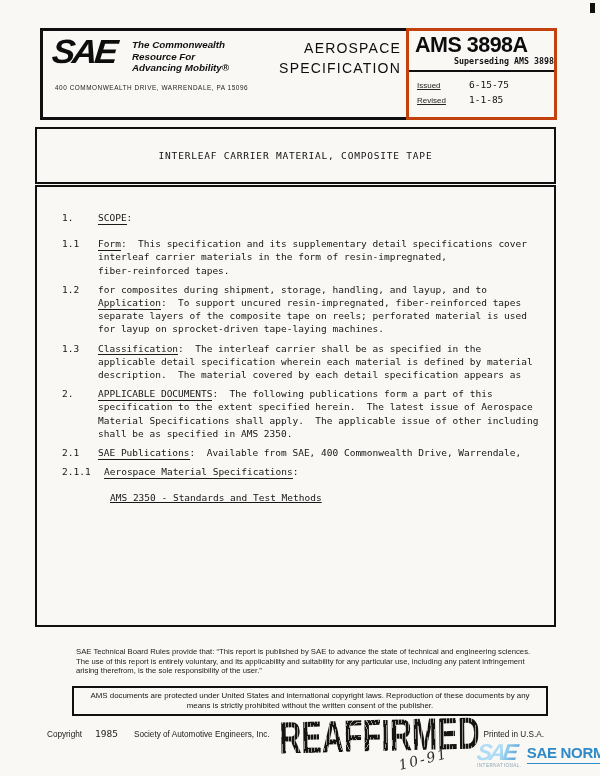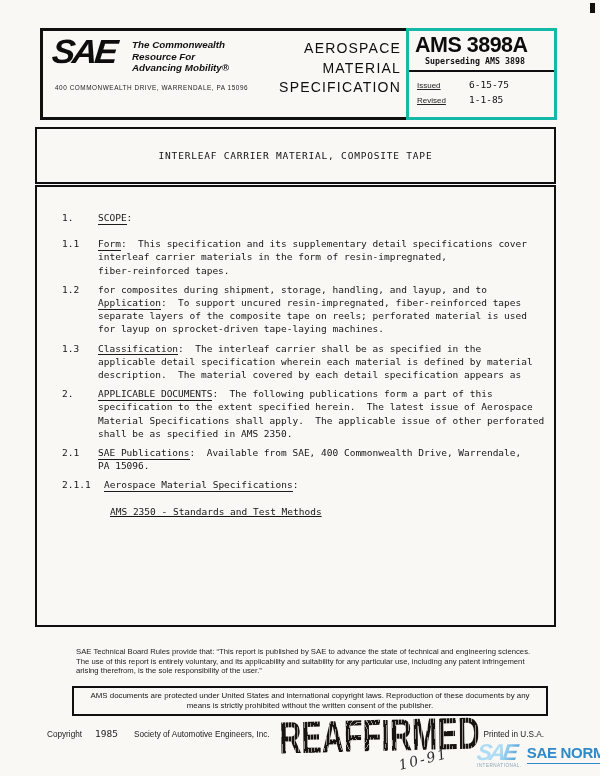--- a/index.html
+++ b/index.html
@@ -14,24 +14,24 @@
 
   
   .header-box{left:40px;top:28px;width:511px;height:86px;border:3px solid #101010;background:transparent;}
   .sae-logo{left:54px;top:34px;
     font:700 italic 35px/1 "Liberation Sans",sans-serif;
     letter-spacing:-3px;transform:skewX(-6deg) scaleY(.96);transform-origin:left top;color:#0d0d0d;}
   .tagline{left:132px;top:39px;font:700 italic 9.8px/11.5px "Liberation Sans",sans-serif;color:#111;}
   .address{left:55px;top:84px;font:400 6.4px/8px "Liberation Sans",sans-serif;letter-spacing:.55px;color:#222;white-space:pre;}
   .doctype{left:240px;top:39px;width:161px;text-align:right;
     font:400 14px/19.5px "Liberation Sans",sans-serif;letter-spacing:1.2px;color:#0e0e0e;}
-  .ams-box{left:406px;top:28px;width:145px;height:86px;border:3px solid #14b8a6;}
+  .ams-box{left:406px;top:28px;width:145px;height:86px;border:3px solid #c2410c;}
   .ams-top{height:41px;border-bottom:2.5px solid #101010;padding:3px 0 0 6px;box-sizing:border-box;}
   .ams-num{font:700 21.5px/22px "Liberation Sans",sans-serif;letter-spacing:-.5px;color:#0c0c0c;white-space:nowrap;}
-  .ams-super{font:700 8.3px/10px "DejaVu Sans Mono",monospace;margin-left:10px;white-space:nowrap;color:#111;}
+  .ams-super{font:700 8.3px/10px "DejaVu Sans Mono",monospace;margin-left:10px;white-space:nowrap;color:#111;text-align:right;}
   .ams-dates{padding:8px 0 0 8px;}
   .date-row{display:flex;margin-bottom:3.5px;align-items:baseline;}
   .date-label{width:52px;font:400 8px/10px "Liberation Sans",sans-serif;color:#222;text-decoration:underline;}
   .date-val{font:400 9.5px/10px "DejaVu Sans Mono",monospace;color:#0f0f0f;}
 
   
   .title-box{left:35px;top:127px;width:517px;height:53px;border:2.5px solid #101010;
     display:flex;align-items:center;justify-content:center;}
   .doc-title{font:400 9.5px "DejaVu Sans Mono",monospace;letter-spacing:.8px;color:#101010;white-space:pre;}
   .body-box{left:35px;top:185px;width:517px;height:438px;border:2.5px solid #101010;box-sizing:content-box;
@@ -82,21 +82,20 @@
 <div class="abs header-box"></div>
 <div class="abs sae-logo">SAE</div>
 <div class="abs tagline">
   <div>The Commonwealth</div>
   <div>Resource For</div>
   <div>Advancing Mobility®</div>
 </div>
 <div class="abs address">400 COMMONWEALTH DRIVE, WARRENDALE, PA 15096</div>
 <div class="abs doctype">
   <div>AEROSPACE</div>
-  <div>MATERIAL</div>
   <div>SPECIFICATION</div>
 </div>
 <div class="abs ams-box">
   <div class="ams-top">
     <div class="ams-num">AMS 3898A</div>
     <div class="ams-super">Superseding AMS 3898</div>
   </div>
   <div class="ams-dates">
     <div class="date-row">
       <span class="date-label">Issued</span>
@@ -144,29 +143,28 @@
           <div class="line"><span class="ul">Classification</span>:  The interleaf carrier shall be as specified in the</div>
           <div class="line">applicable detail specification wherein each material is defined by material</div>
           <div class="line">description.  The material covered by each detail specification appears as</div>
         </div>
       </div>
       <div class="para">
         <span class="num">2.</span>
         <div>
           <div class="line"><span class="ul">APPLICABLE DOCUMENTS</span>:  The following publications form a part of this</div>
           <div class="line">specification to the extent specified herein.  The latest issue of Aerospace</div>
-          <div class="line">Material Specifications shall apply.  The applicable issue of other perforated</div>
+          <div class="line">Material Specifications shall apply.  The applicable issue of other including</div>
           <div class="line">shall be as specified in AMS 2350.</div>
         </div>
       </div>
       <div class="para">
         <span class="num">2.1</span>
         <div>
           <div class="line"><span class="ul">SAE Publications</span>:  Available from SAE, 400 Commonwealth Drive, Warrendale,</div>
-          <div class="line">PA 15096.</div>
         </div>
       </div>
       <div class="para gap wide">
         <span class="num">2.1.1</span>
         <div>
           <div class="line"><span class="ul">Aerospace Material Specifications</span>:</div>
         </div>
       </div>
       <div class="para sub">
         <span class="num"></span>

